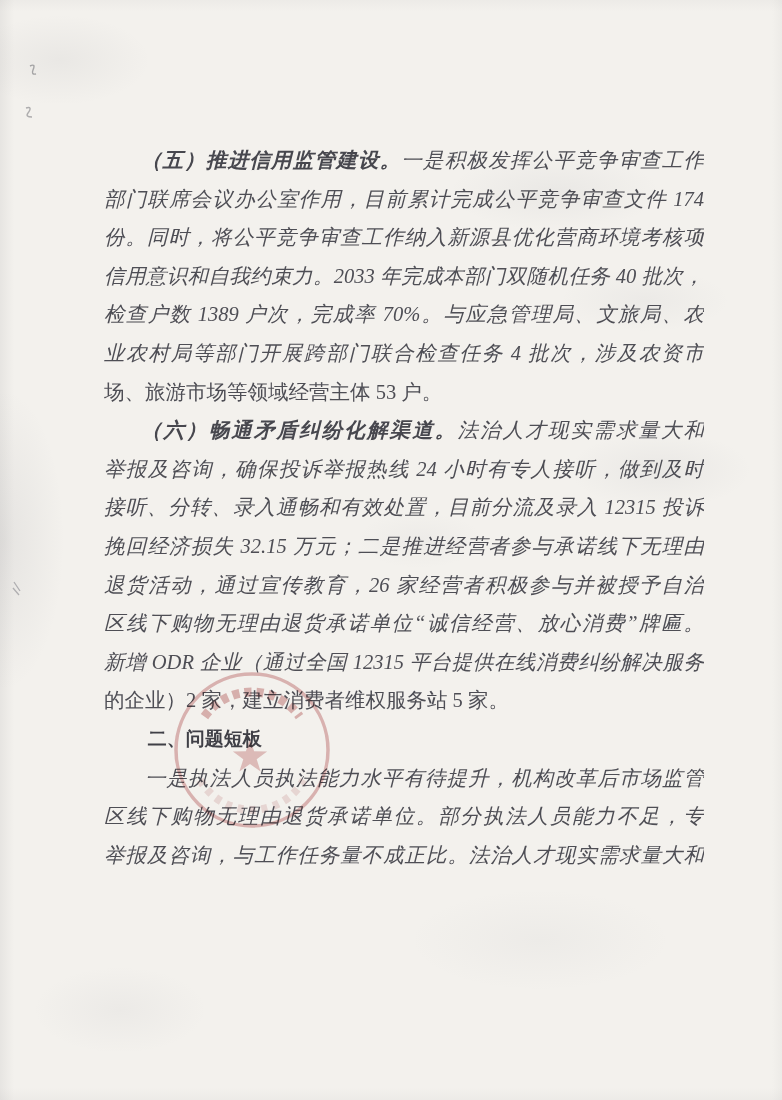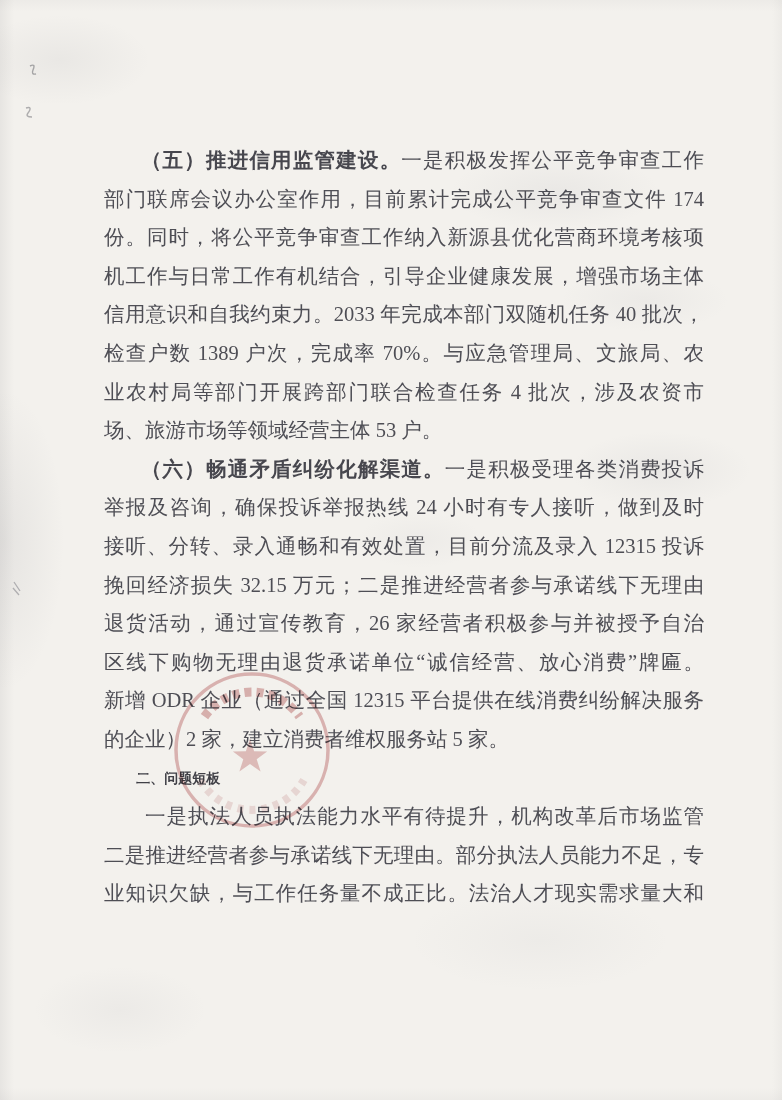--- a/index.html
+++ b/index.html
@@ -34,26 +34,26 @@
     position: absolute;
     left: 104px;
     top: 141px;
     width: 600px;
     color: #4e4e55;
     font-size: 20.5px;
     line-height: 38.6px;
     letter-spacing: 0;
   }
   .line { height: 38.6px; overflow: hidden; }
-  .line.fill { text-align: justify; text-align-last: justify; text-justify: inter-character; }
+  .line.fill { text-align: justify; text-align-last: justify; text-justify: inter-character; font-style: italic; }
   .line .b { font-weight: bold; color: #47474e; }
   .line.heading {
     font-family: "Liberation Sans", "DejaVu Sans", sans-serif;
     font-weight: bold;
-    font-size: 14px;
+    font-size: 19px;
     color: #404047;
   }
   .seal {
     position: absolute;
     left: 167px;
     top: 665px;
     mix-blend-mode: multiply;
     filter: blur(0.7px);
     pointer-events: none;
   }
@@ -73,37 +73,36 @@
   <svg class="marks" width="782" height="1100" viewBox="0 0 782 1100">
     <path d="M30 66 q6 -3 3 4 q-2 5 3 4" fill="none" stroke="rgba(105,105,112,0.55)" stroke-width="1.4"></path>
     <path d="M26 108 q7 -2 2 5 q-3 4 4 4" fill="none" stroke="rgba(105,105,112,0.5)" stroke-width="1.4"></path>
     <path d="M14 582 l6 9 m-7 -3 l6 7" fill="none" stroke="rgba(105,105,112,0.45)" stroke-width="1.3"></path>
   </svg>
 
   <div class="textblock">
       <div class="line fill" style="text-indent: 1.8em;"><span class="b">（五）推进信用监管建设。</span><span>一是积极发挥公平竞争审查工作</span></div>
       <div class="line fill"><span>部门联席会议办公室作用，目前累计完成公平竞争审查文件 174</span></div>
       <div class="line fill"><span>份。同时，将公平竞争审查工作纳入新源县优化营商环境考核项</span></div>
-      <div class="line fill"><span>机工作与日常工作有机结合，引导企业健康发展，增强市场主体</span></div>
       <div class="line fill"><span>信用意识和自我约束力。2033 年完成本部门双随机任务 40 批次，</span></div>
       <div class="line fill"><span>检查户数 1389 户次，完成率 70%。与应急管理局、文旅局、农</span></div>
       <div class="line fill"><span>业农村局等部门开展跨部门联合检查任务 4 批次，涉及农资市</span></div>
       <div class="line"><span>场、旅游市场等领域经营主体 53 户。</span></div>
-      <div class="line fill" style="text-indent: 1.8em;"><span class="b">（六）畅通矛盾纠纷化解渠道。</span><span>一是积极受理各类消费投诉</span></div>
+      <div class="line fill" style="text-indent: 1.8em;"><span class="b">（六）畅通矛盾纠纷化解渠道。</span><span>法治人才现实需求量大和</span></div>
       <div class="line fill"><span>举报及咨询，确保投诉举报热线 24 小时有专人接听，做到及时</span></div>
       <div class="line fill"><span>接听、分转、录入通畅和有效处置，目前分流及录入 12315 投诉</span></div>
       <div class="line fill"><span>挽回经济损失 32.15 万元；二是推进经营者参与承诺线下无理由</span></div>
       <div class="line fill"><span>退货活动，通过宣传教育，26 家经营者积极参与并被授予自治</span></div>
       <div class="line fill"><span>区线下购物无理由退货承诺单位“诚信经营、放心消费”牌匾。</span></div>
       <div class="line fill"><span>新增 ODR 企业（通过全国 12315 平台提供在线消费纠纷解决服务</span></div>
       <div class="line"><span>的企业）2 家，建立消费者维权服务站 5 家。</span></div>
       <div class="line heading" style="text-indent: 2.3em;"><span>二、问题短板</span></div>
       <div class="line fill" style="text-indent: 2em;"><span>一是执法人员执法能力水平有待提升，机构改革后市场监管</span></div>
-      <div class="line fill"><span>二是推进经营者参与承诺线下无理由。部分执法人员能力不足，专</span></div>
-      <div class="line fill"><span>业知识欠缺，与工作任务量不成正比。法治人才现实需求量大和</span></div>
+      <div class="line fill"><span>区线下购物无理由退货承诺单位。部分执法人员能力不足，专</span></div>
+      <div class="line fill"><span>举报及咨询，与工作任务量不成正比。法治人才现实需求量大和</span></div>
     </div>
 
   <svg class="seal" width="170" height="170" viewBox="0 0 170 170">
     <circle cx="85" cy="85" r="76" fill="none" stroke="rgba(186,88,88,0.40)" stroke-width="3.5"></circle>
     <path d="M37.5 51.7 A58 58 0 0 1 132.5 51.7" fill="none" stroke="rgba(176,72,72,0.38)" stroke-width="9" stroke-dasharray="7 5"></path>
     <path d="M33.1 115 A60 60 0 0 0 136.9 115" fill="none" stroke="rgba(176,72,72,0.16)" stroke-width="8" stroke-dasharray="6 6"></path>
     <path d="M83 74 L87.1 86.3 L100.1 86.4 L89.7 94.2 L93.6 106.6 L83 99 L72.4 106.6 L76.3 94.2 L65.9 86.4 L78.9 86.3 Z" fill="rgba(184,84,84,0.34)"></path>
   </svg>
 
 </div>

